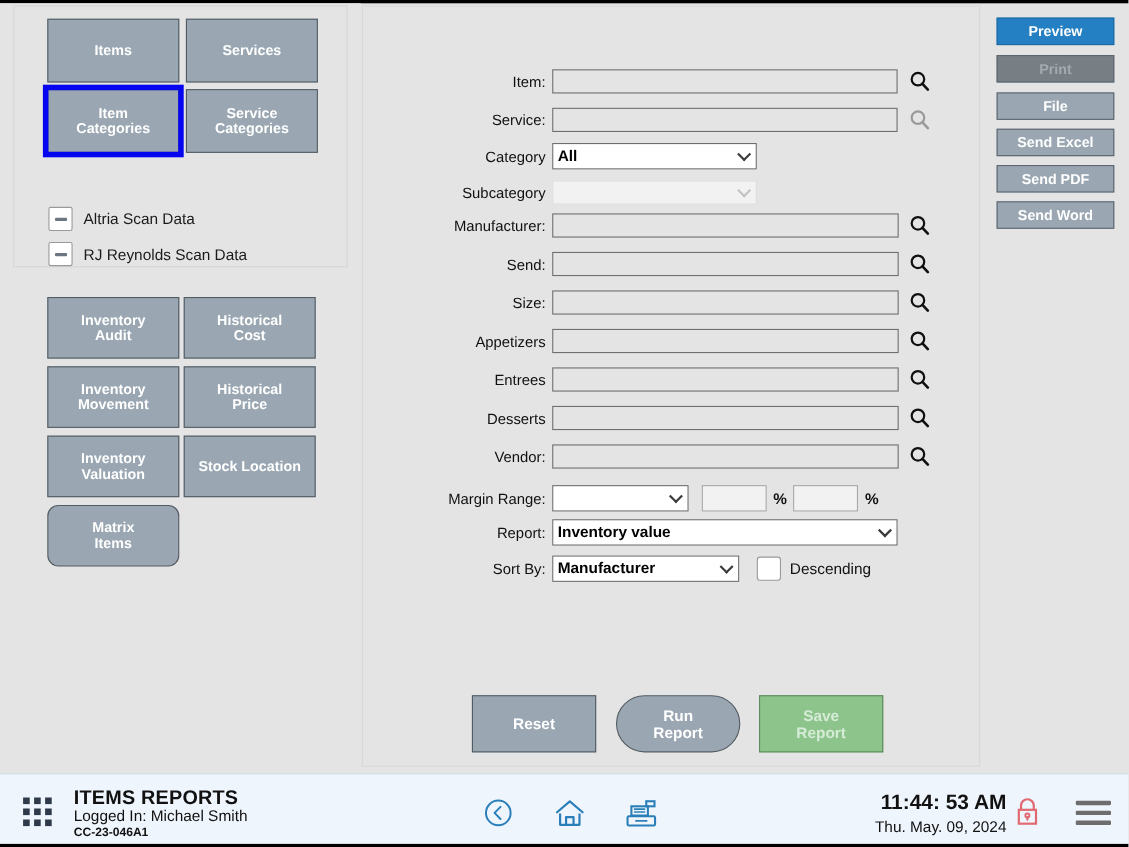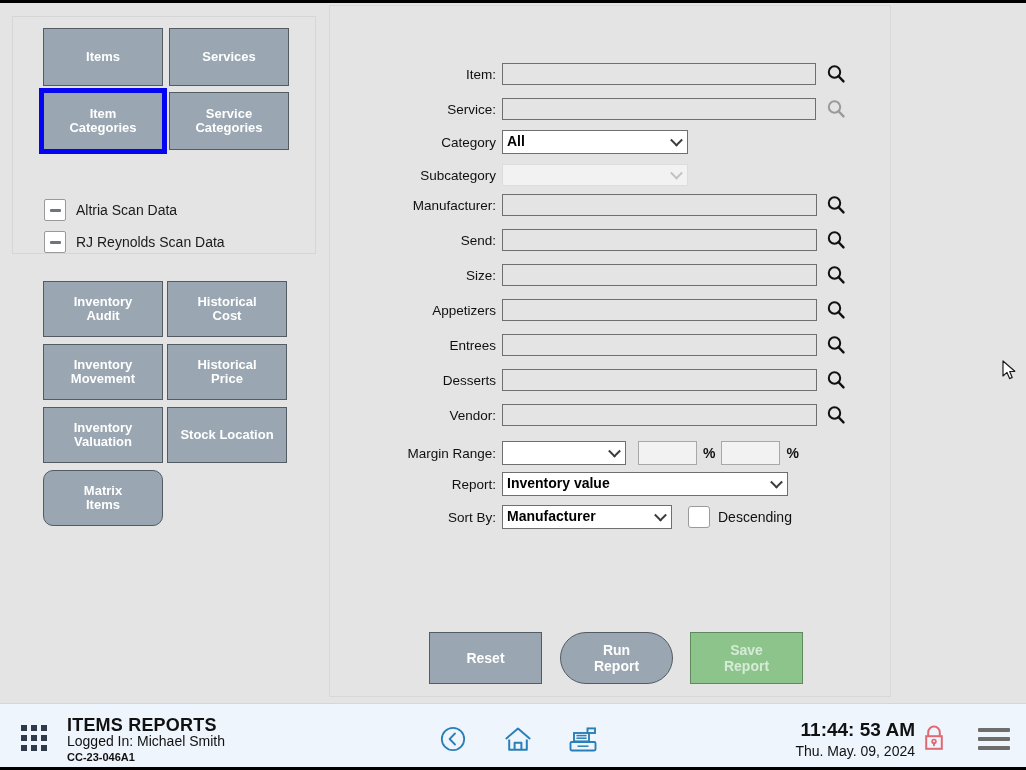--- a/index.html
+++ b/index.html
@@ -29,21 +29,21 @@
     display: flex;
     align-items: center;
     justify-content: center;
     text-align: center;
     cursor: pointer;
     user-select: none;
   }
   .slab.selected { outline: 4px solid #0505f0; outline-offset: -1px; box-shadow: 0 0 0 4px #0505f0; }
 
   
-  #left-col { position: absolute; left: 0; top: 0; width: 328px; height: 694px; background: #e4e4e4; margin-top: 11px; }
+  #left-col { position: absolute; left: 0; top: 0; width: 328px; height: 694px; background: #e4e4e4; }
   #panel-categories {
     position: absolute; left: 12px; top: 2px; width: 304px; height: 238px;
     border: 1px solid #d6d6d6; background: #e4e4e4;
   }
   .cat-btn { position: absolute; width: 120px; height: 58px; }
   #btn-items           { left: 30px;  top: 11px; }
   #btn-services        { left: 156px; top: 11px; }
   #btn-item-categories { left: 30px;  top: 75px; }
   #btn-service-categories { left: 156px; top: 75px; }
 
@@ -350,21 +350,21 @@
         <span class="caret"></span>
       </div>
       <div class="txtbox" style="width:59px;height:24px;margin-left:12px;background:#f2f2f2;border-color:#a8a8a8;"><span></span></div>
       <span class="pct" style="margin-left:6px;">%</span>
       <div class="txtbox" style="width:59px;height:24px;margin-left:6px;background:#f2f2f2;border-color:#a8a8a8;"><span></span></div>
       <span class="pct" style="margin-left:6px;">%</span>
     </div>
 
     <div class="frow" style="top:466px;height:24px;">
       <span class="flabel">Report:</span>
-      <div class="combo" style="width:286px;height:24px;">
+      <div class="combo" style="width:314px;height:24px;">
         <span>Inventory value</span>
         <span class="caret"></span>
       </div>
     </div>
 
     <div class="frow" style="top:499px;height:24px;">
       <span class="flabel">Sort By:</span>
       <div class="combo" style="width:170px;height:24px;">
         <span>Manufacturer</span>
         <span class="caret"></span>
@@ -381,20 +381,40 @@
       </div>
     <div class="slab action" id="btn-save-report">
         <span>Save<br>Report</span>
       </div>
 
     <svg id="cursor" width="16" height="22" viewBox="0 0 16 22">
       <path d="M1 1 L1 16 L5 12.4 L7.6 18.6 L10.2 17.4 L7.7 11.5 L12.8 11.3 Z" fill="#ffffff" stroke="#1b1b1b" stroke-width="1.2" stroke-linejoin="round"></path>
     </svg>
   </div>
 
+  <div id="right-panel">
+    <div class="out-btn" id="btn-preview">
+        <span>Preview</span>
+      </div>
+    <div class="out-btn" id="btn-print">
+        <span>Print</span>
+      </div>
+    <div class="out-btn" id="btn-file">
+        <span>File</span>
+      </div>
+    <div class="out-btn" id="btn-send-excel">
+        <span>Send Excel</span>
+      </div>
+    <div class="out-btn" id="btn-send-pdf">
+        <span>Send PDF</span>
+      </div>
+    <div class="out-btn" id="btn-send-word">
+        <span>Send Word</span>
+      </div>
+  </div>
 
   <div id="statusbar"></div>
 
   <div id="apps-grid">
     <i></i>
       <i></i>
       <i></i>
       <i></i>
       <i></i>
       <i></i>

